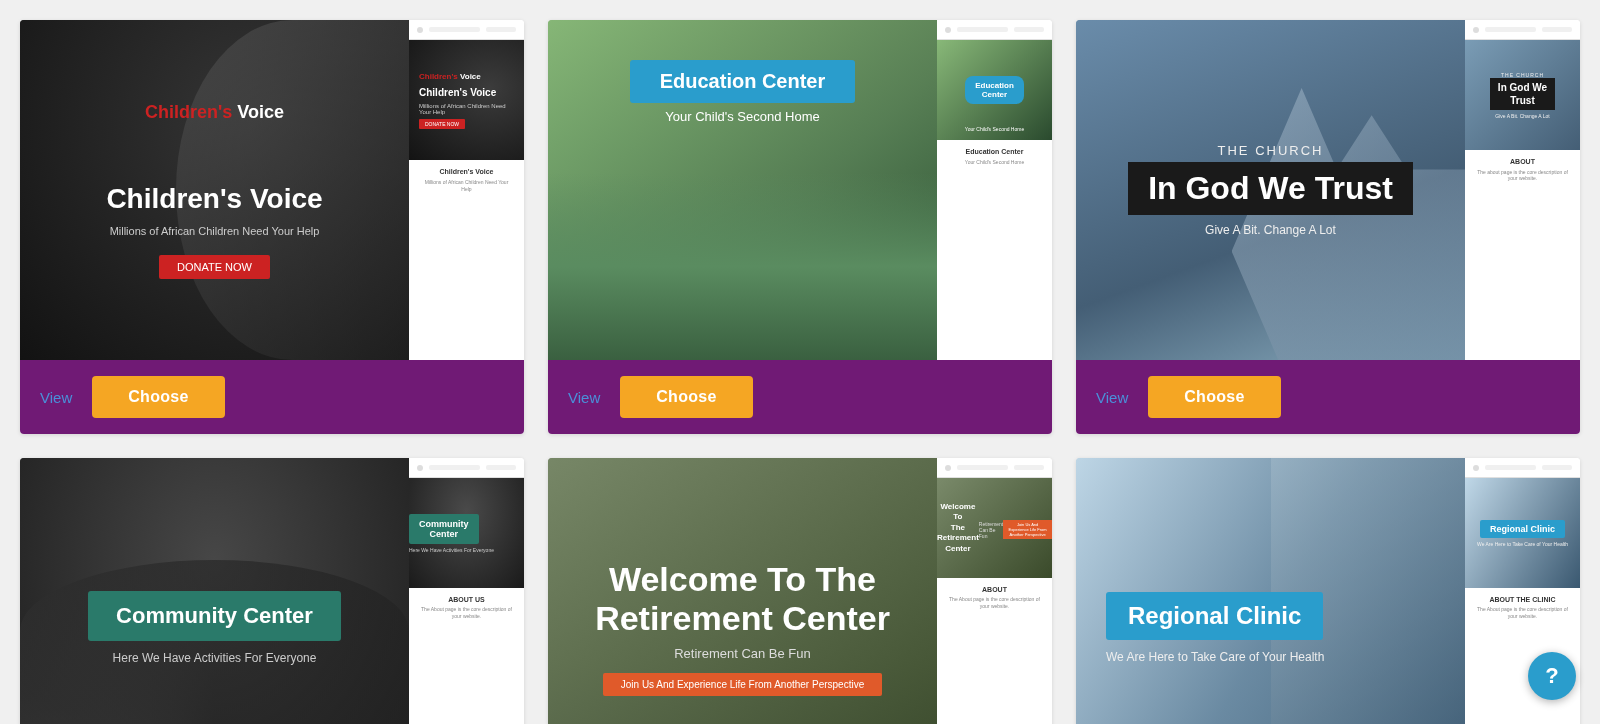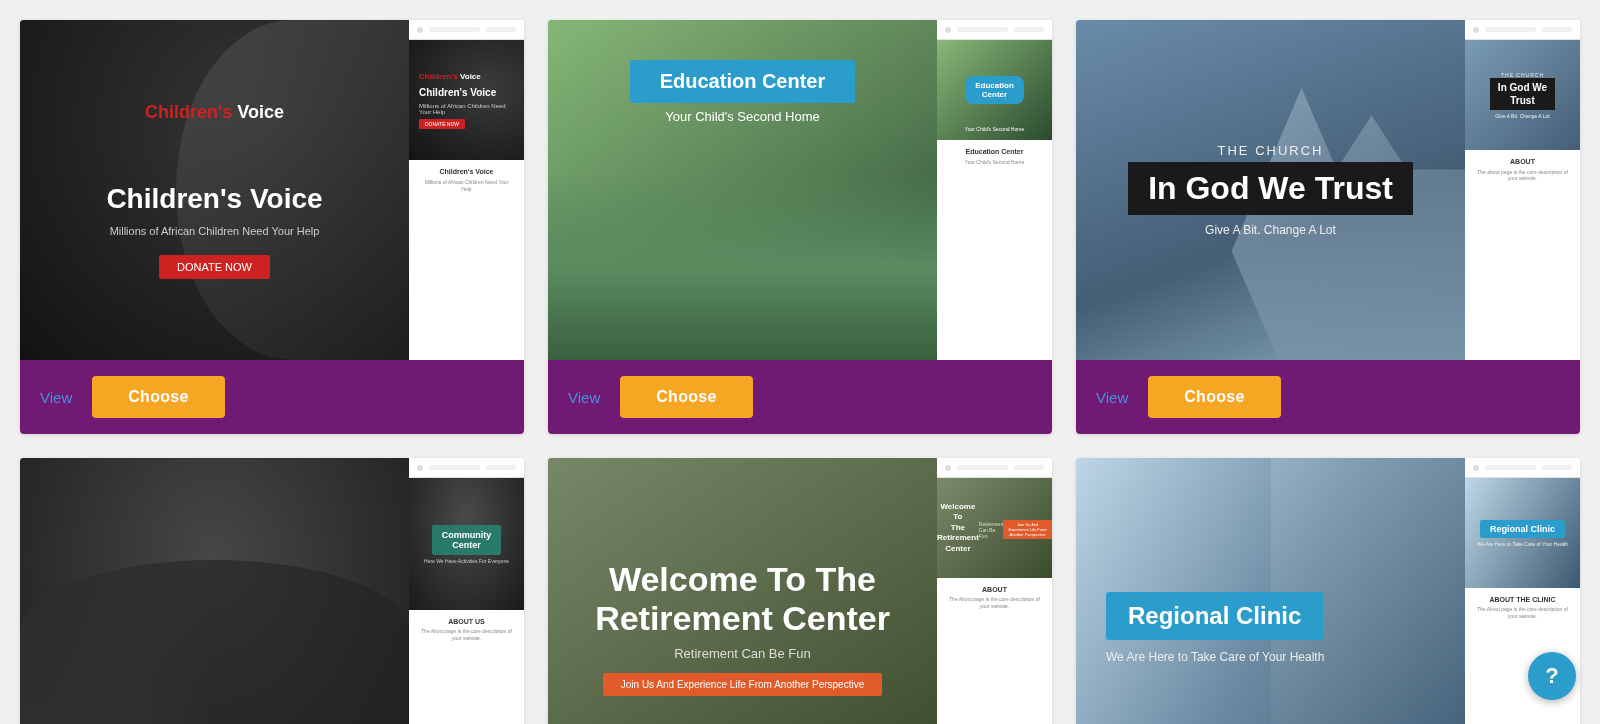--- a/index.html
+++ b/index.html
@@ -407,25 +407,25 @@
       margin-bottom: 10px;
       display: inline-block;
     }
     .cc-tagline {
       font-size: 12px;
       color: #ccc;
     }
 
     
     .cc-mobile-hero {
-      height: 132px;
+      height: 110px;
       background: radial-gradient(ellipse at 50% 30%, #4a4a4a 0%, #1a1a1a 100%);
       display: flex;
       flex-direction: column;
-      align-items: center;
+      align-items: flex-start;
       justify-content: center;
       position: relative;
       overflow: hidden;
     }
     .cc-mobile-badge {
       background: #2a7a6a;
       color: #fff;
       font-size: 9px;
       font-weight: bold;
       padding: 5px 10px;
@@ -772,20 +772,24 @@
       <button class="choose-btn">Choose</button>
     </div>
   </div>
 
   <div class="card">
     <div class="card-preview">
       <div class="preview-main">
         <div class="cc-main">
           <div class="cc-bg"></div>
           <div class="cc-arch"></div>
+          <div class="cc-overlay">
+            <div class="cc-badge">Community Center</div>
+            <div class="cc-tagline">Here We Have Activities For Everyone</div>
+          </div>
         </div>
       </div>
       <div class="preview-mobile">
         <div class="mobile-frame">
           <div class="nav-bar">
             <div class="nav-dot"></div>
             <div class="nav-line"></div>
             <div class="nav-line2"></div>
           </div>
           <div class="mobile-content">

